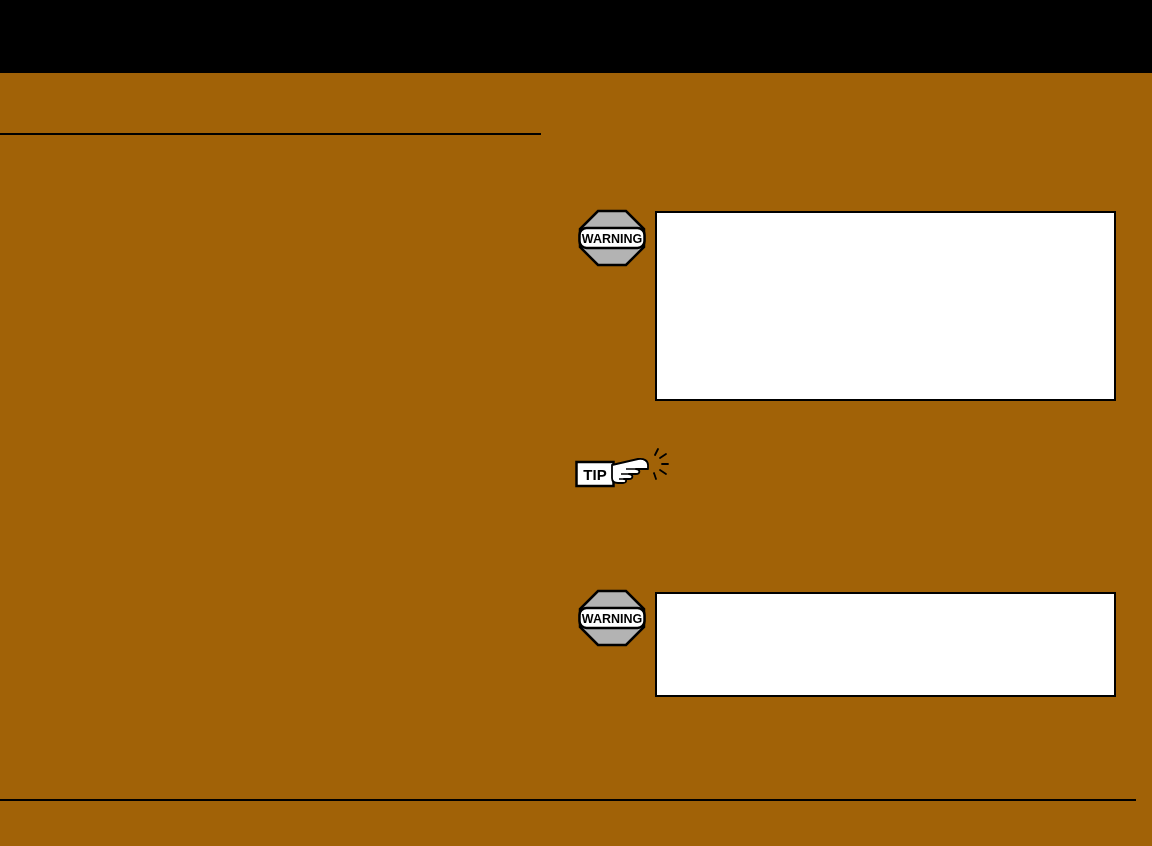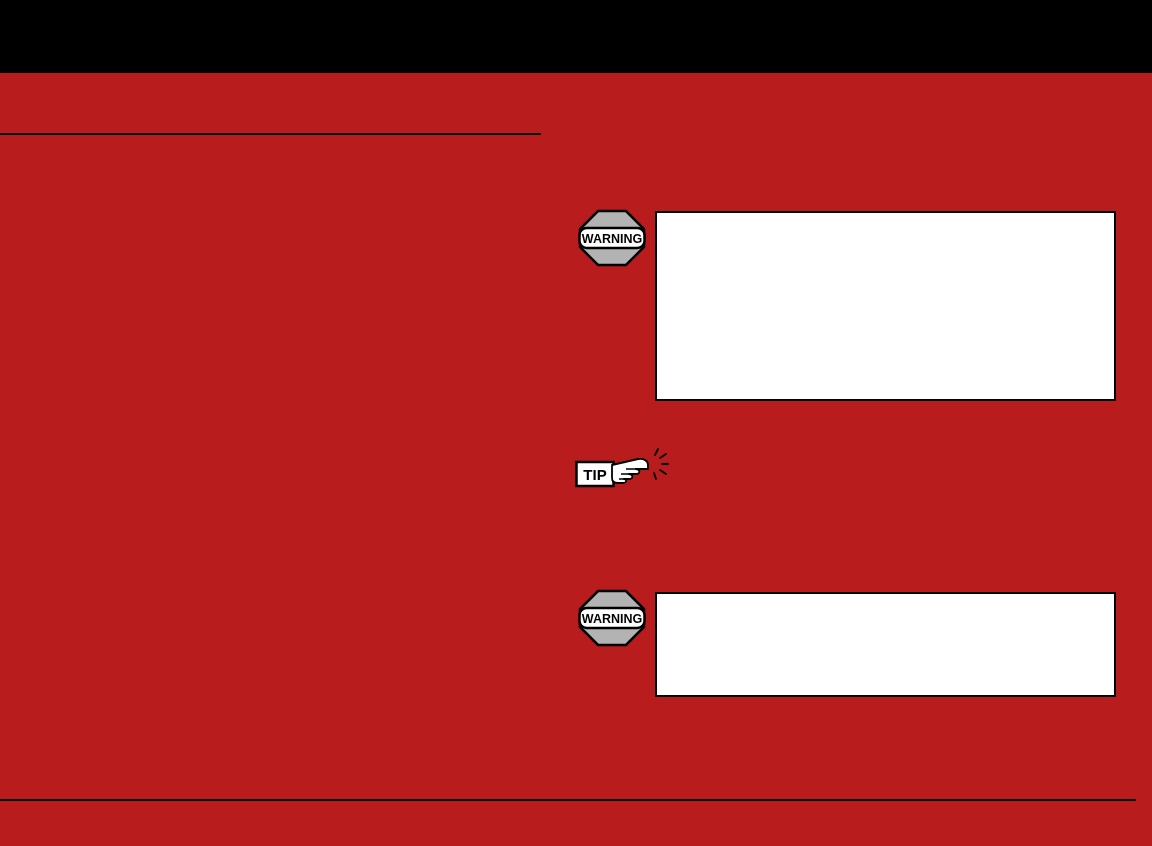--- a/index.html
+++ b/index.html
@@ -9,21 +9,21 @@
     background: #ffffff;
   }
   body {
     font-family: "Liberation Sans", sans-serif;
     color: #000000;
   }
   #page {
     position: relative;
     width: 1152px;
     height: 846px;
-    background: #b91c1c;
+    background: #a16207;
     overflow: hidden;
   }
 
   
   .masthead {
     position: absolute;
     left: 0;
     top: 0;
     width: 1152px;
     height: 73px;

